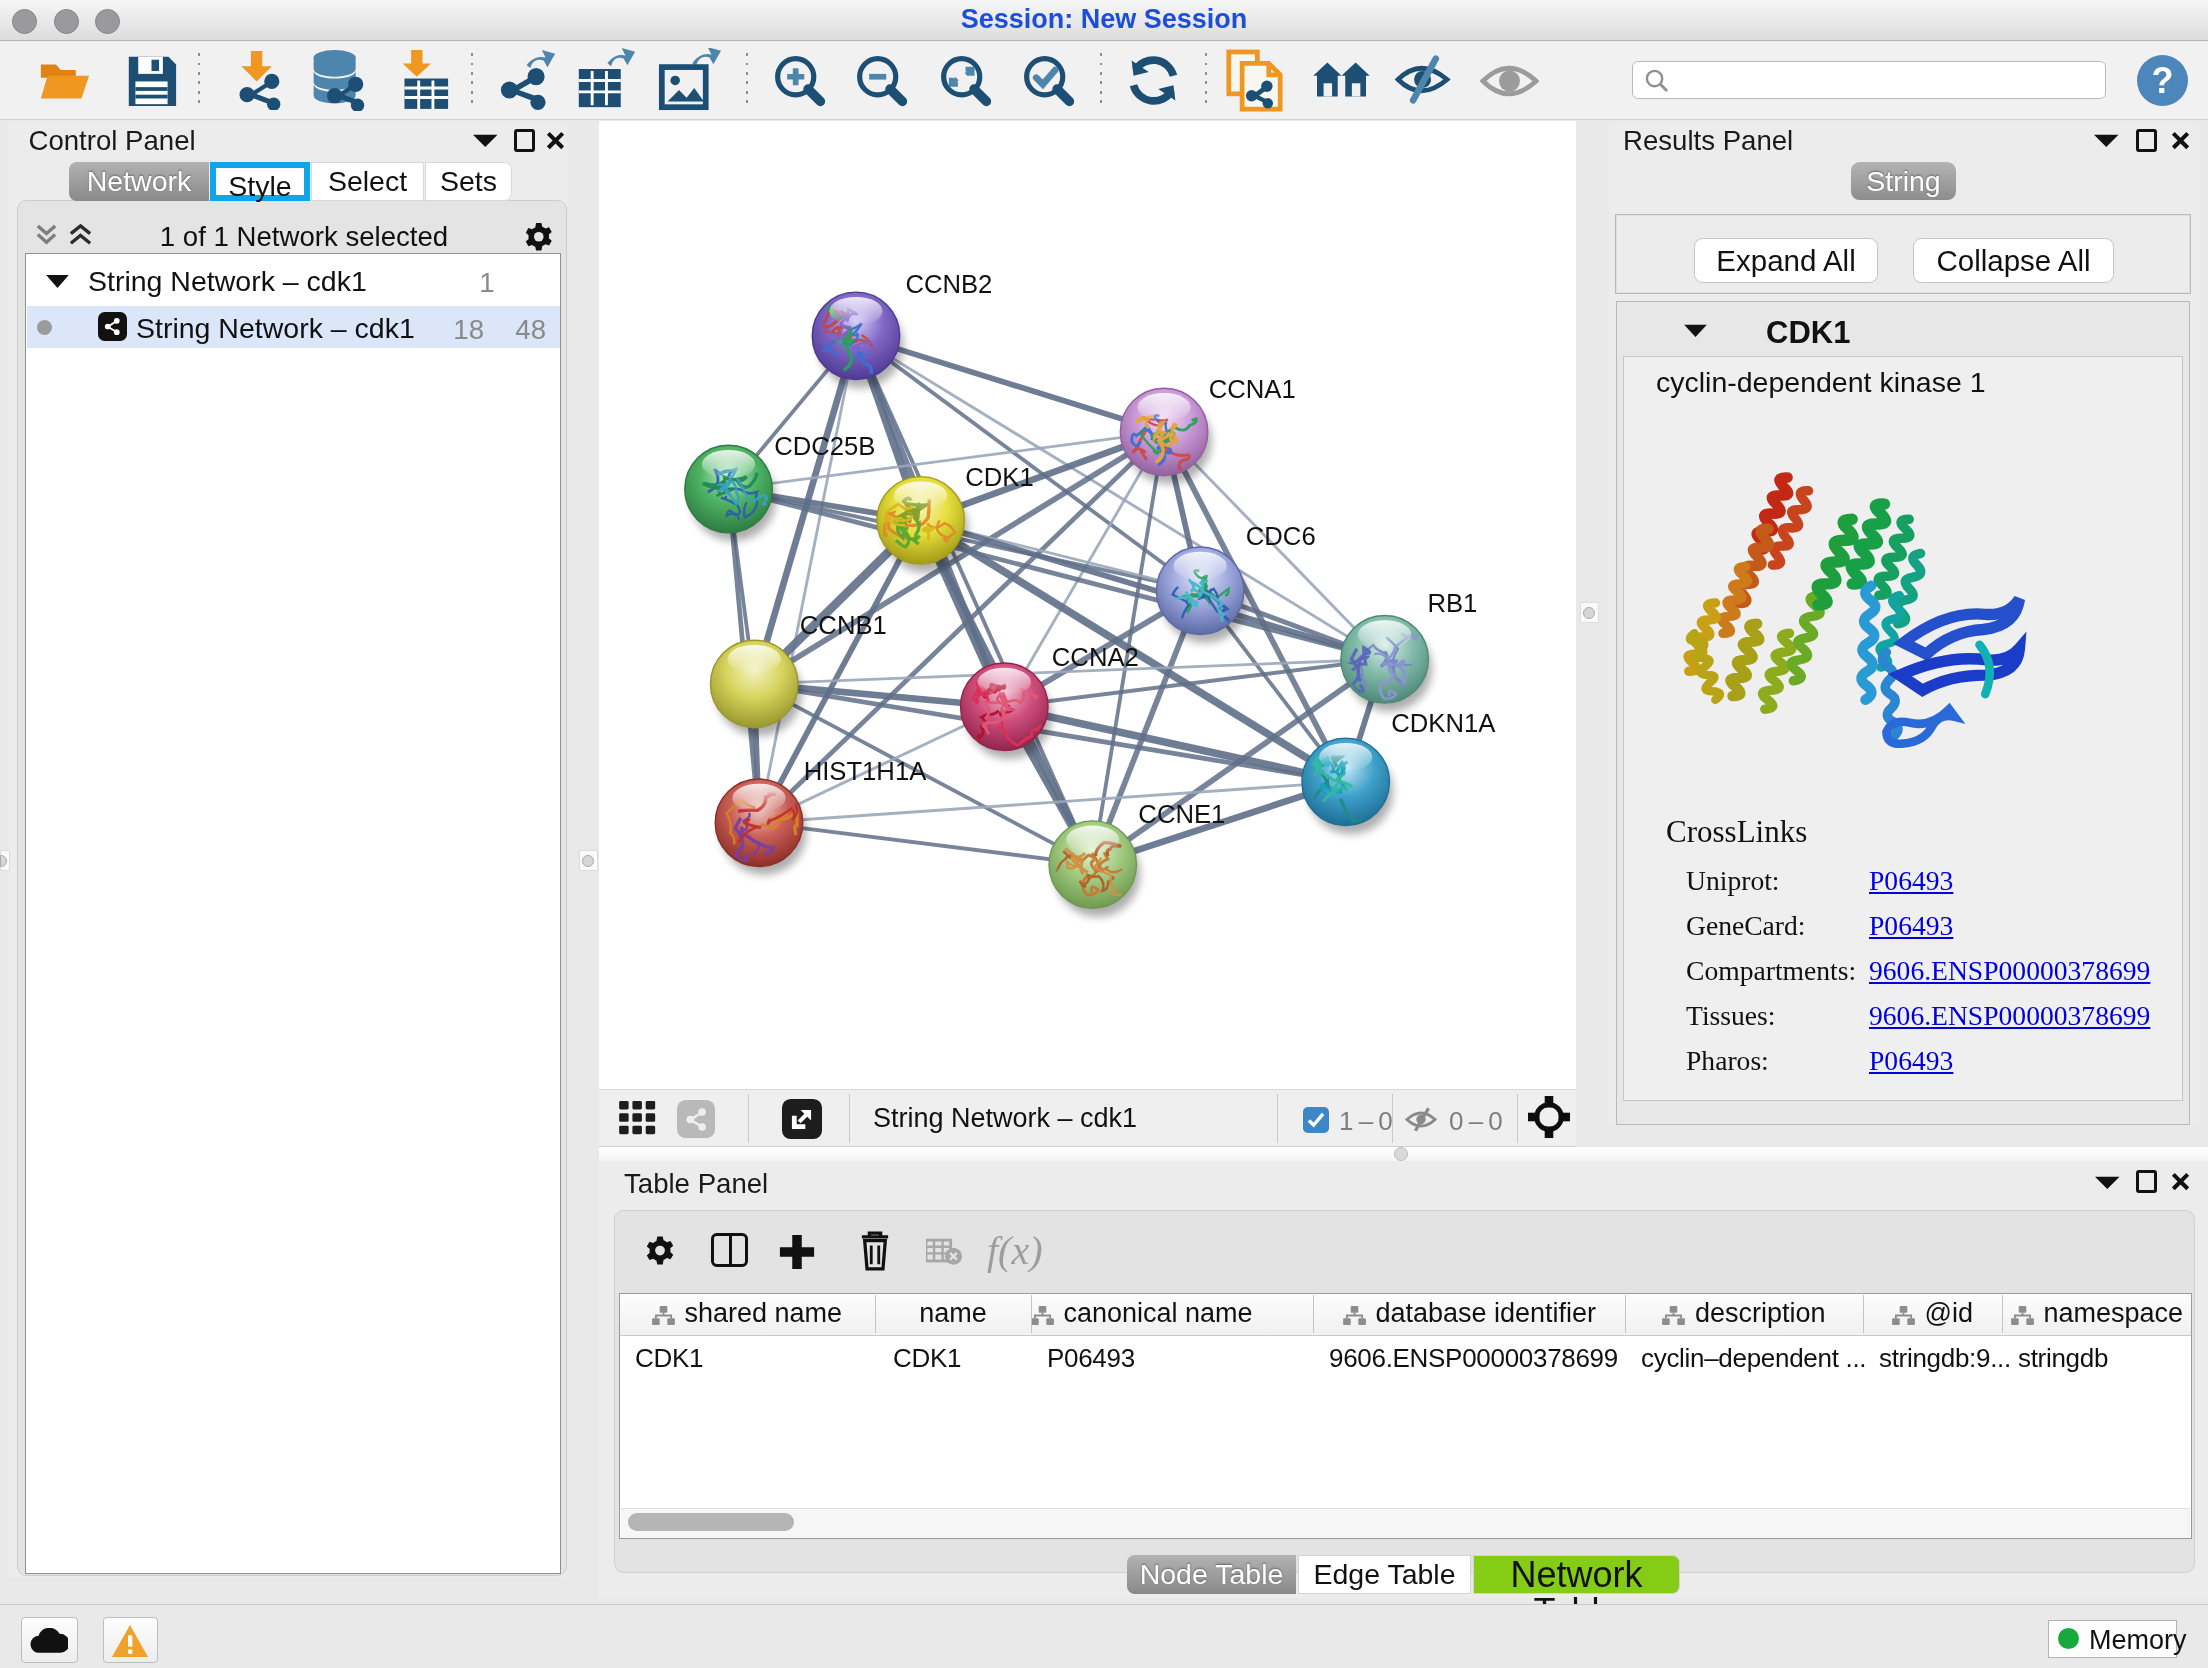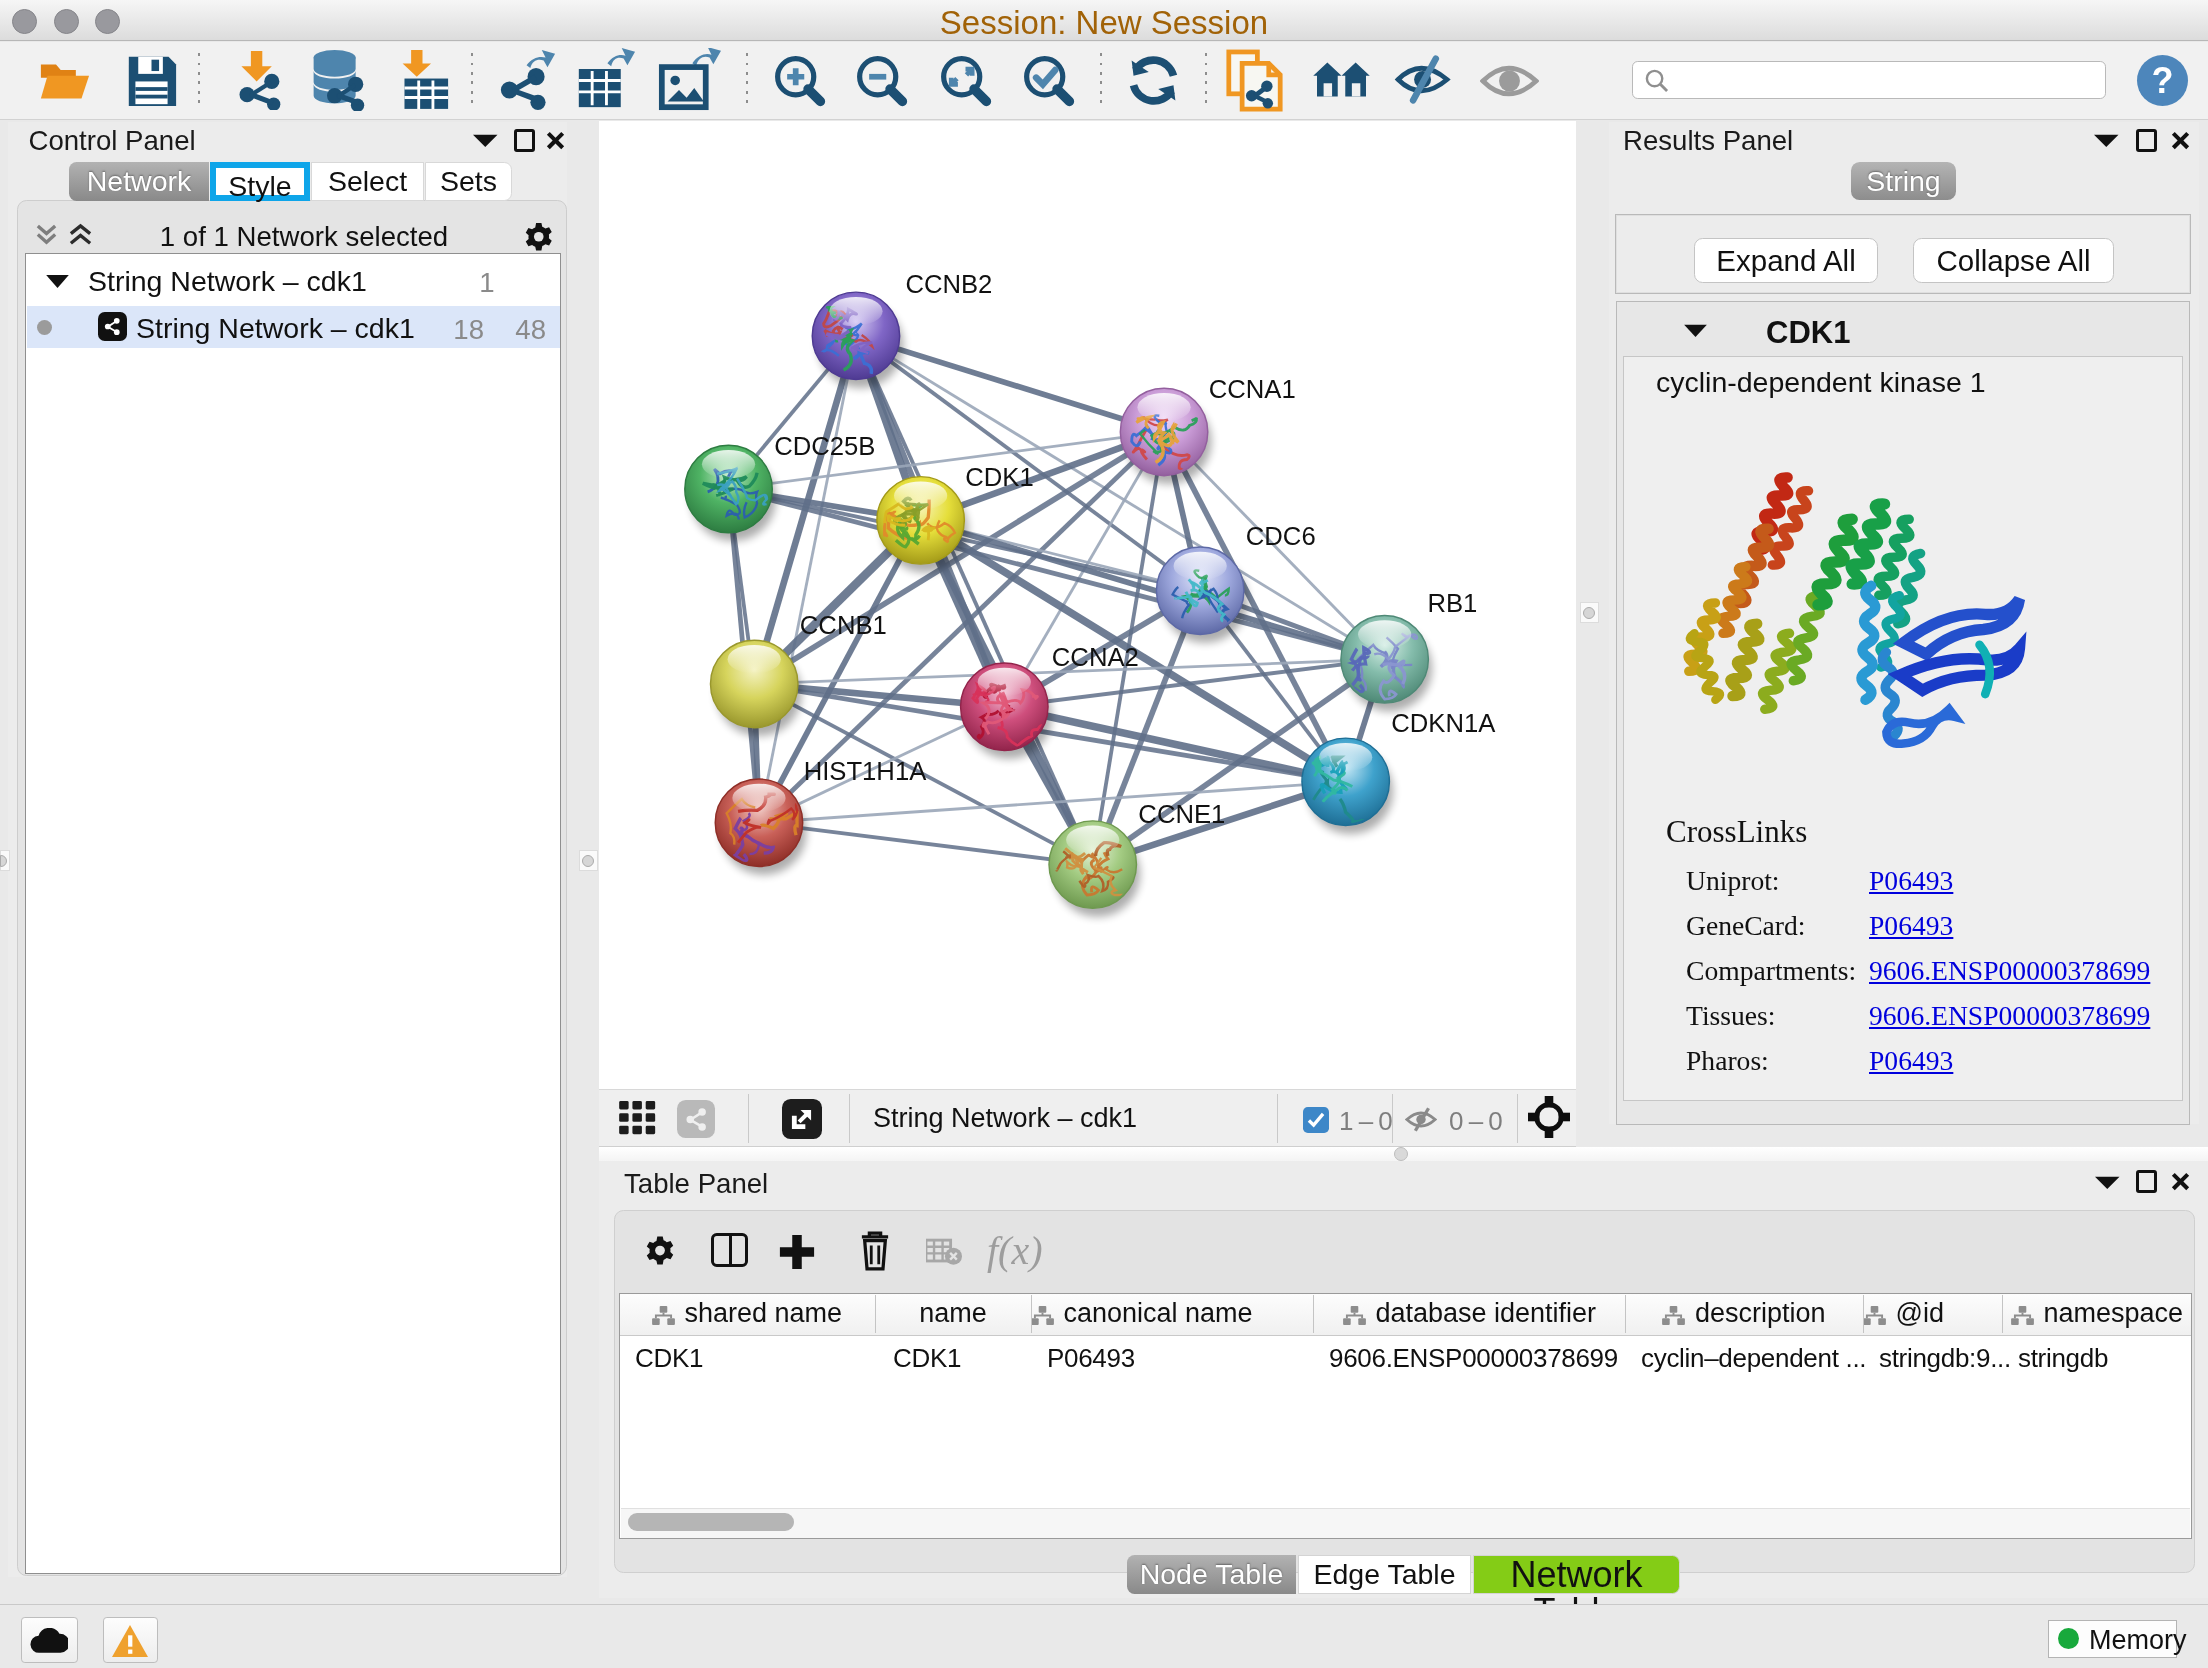--- a/index.html
+++ b/index.html
@@ -4,21 +4,21 @@
 html,body{width:2208px;height:1668px;overflow:hidden}
 body{font-family:"Liberation Sans",sans-serif;background:#e9e9e9;position:relative}
 .abs{position:absolute}
 .panel-title{font-size:27.6px;color:#1a1a1a}
 </style></head><body>
 
 <div class="abs" style="left:0;top:0;width:2208px;height:41px;background:linear-gradient(#f6f6f6,#dcdcdc);border-bottom:1px solid #b7b7b7"></div>
 <div class="abs" style="left:12.4px;top:8.6px;width:25px;height:25px;border-radius:50%;background:#99999e;border:1px solid #85858a"></div>
 <div class="abs" style="left:54px;top:8.6px;width:25px;height:25px;border-radius:50%;background:#99999e;border:1px solid #85858a"></div>
 <div class="abs" style="left:95px;top:8.6px;width:25px;height:25px;border-radius:50%;background:#99999e;border:1px solid #85858a"></div>
-<div class="abs" style="left:0;top:3.8px;width:2208px;text-align:center;font-size:33px;font-weight:400;color:#a16207">Session: New Session</div>
+<div class="abs" style="left:0;top:3.8px;width:2208px;text-align:center;font-size:27px;font-weight:700;color:#1d4ed8">Session: New Session</div>
 
 <div class="abs" style="left:0;top:42px;width:2208px;height:78px;background:#f1f1f1;border-bottom:1px solid #d2d2d2"></div>
 <svg class="abs" style="left:38px;top:55px" width="53" height="51" viewBox="0 0 56 54">
     <path d="M3 10 h16 l5 6 h16 v8 H3z" fill="#e08214"></path>
     <path d="M3 46 L10 22 h44 L46 46z" fill="#f09722"></path>
   </svg>
 <svg class="abs" style="left:125px;top:53px" width="53" height="55" viewBox="0 0 56 58">
     <path d="M4 4 h42 l8 8 v44 H4z" fill="#1c4f73"></path>
     <rect x="14" y="4" width="26" height="18" fill="#ffffff"></rect>
     <rect x="28" y="7" width="8" height="12" fill="#1c4f73"></rect>
@@ -723,21 +723,21 @@
       <g fill="#8d8d8d">
         <rect x="8" y="0" width="8" height="7" rx="1"></rect>
         <rect x="0" y="13" width="8" height="7" rx="1"></rect>
         <rect x="16" y="13" width="8" height="7" rx="1"></rect>
       </g>
       <g stroke="#8d8d8d" stroke-width="2" fill="none">
         <path d="M12 7 v3 M4 13 v-3 h16 v3"></path>
       </g>
     </svg>description</div>
 <div class="abs" style="left:1625px;top:1295px;width:1px;height:38px;background:#c4c4c4"></div>
-<div class="abs" style="left:1863px;top:1298px;width:139px;font-size:27px;color:#111;white-space:nowrap;overflow:hidden"><svg width="23" height="19" viewBox="0 0 24 20" style="vertical-align:-2.9px;margin-right:9.5px">
+<div class="abs" style="left:1863px;top:1298px;width:139px;text-align:center;font-size:27px;color:#111;white-space:nowrap;overflow:hidden"><svg width="23" height="19" viewBox="0 0 24 20" style="vertical-align:-2.9px;margin-right:9.5px">
       <g fill="#8d8d8d">
         <rect x="8" y="0" width="8" height="7" rx="1"></rect>
         <rect x="0" y="13" width="8" height="7" rx="1"></rect>
         <rect x="16" y="13" width="8" height="7" rx="1"></rect>
       </g>
       <g stroke="#8d8d8d" stroke-width="2" fill="none">
         <path d="M12 7 v3 M4 13 v-3 h16 v3"></path>
       </g>
     </svg>@id</div>
 <div class="abs" style="left:1863px;top:1295px;width:1px;height:38px;background:#c4c4c4"></div>

